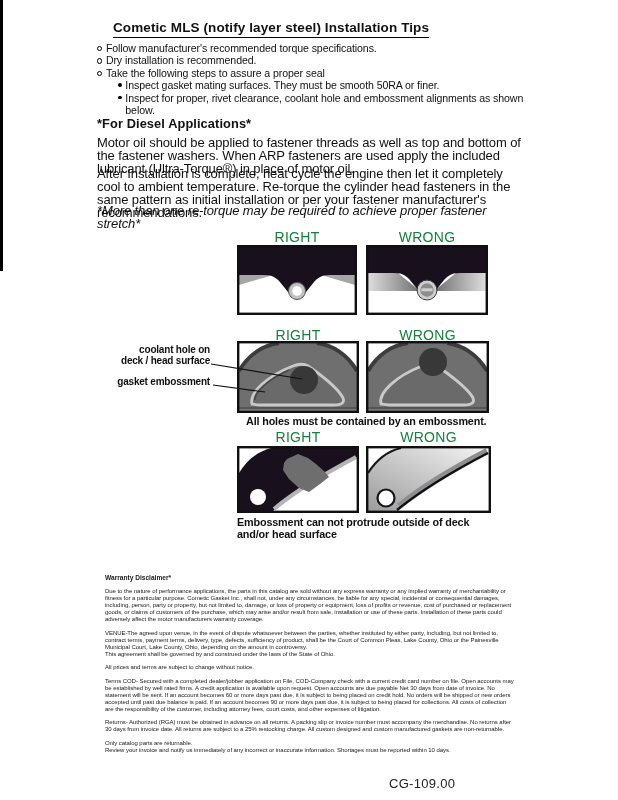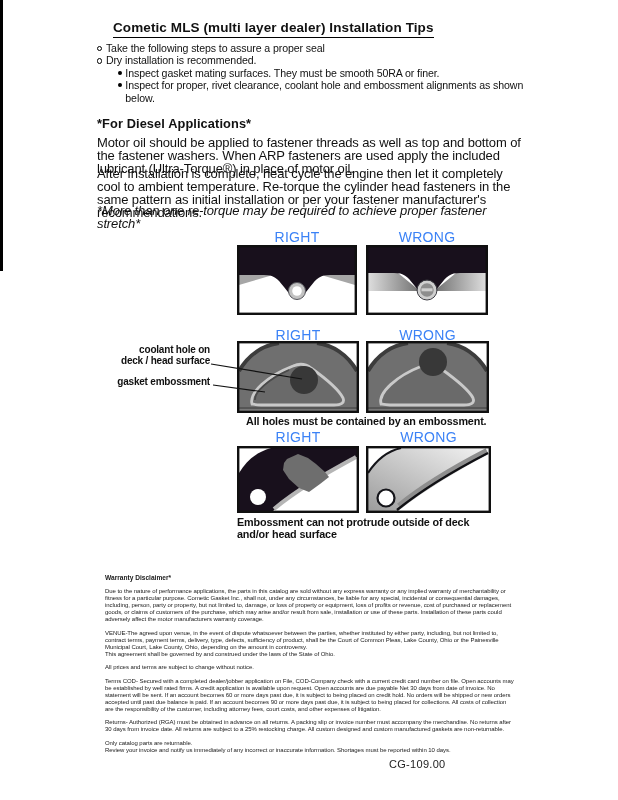--- a/index.html
+++ b/index.html
@@ -10,48 +10,52 @@
   .title{left:113px;top:20px;font-size:13.5px;font-weight:700;letter-spacing:.1px;
          border-bottom:1.6px solid #000;padding-bottom:2px;white-space:nowrap;}
   .bullets{left:97px;top:42px;width:450px;font-size:10.6px;line-height:12.4px;letter-spacing:-.1px;}
   .b-row{display:flex;align-items:flex-start;}
   .o-mark{flex:0 0 auto;width:3.4px;height:3.4px;border:1px solid #000;border-radius:50%;margin:3.8px 3.5px 0 0;}
   .f-mark{flex:0 0 auto;width:3.8px;height:3.8px;background:#000;border-radius:50%;margin:3.9px 3.5px 0 0;}
   .sub{margin-left:21px;}
   .h2{left:97px;top:116px;font-size:12.8px;font-weight:700;letter-spacing:.1px;}
   .para{left:97px;width:432px;font-size:13px;line-height:13.1px;letter-spacing:-.12px;}
   .para1{top:136px;} .para2{top:167px;} .note{top:204px;font-style:italic;}
-  .dlabel{top:229px;font-size:14px;text-align:center;letter-spacing:.3px;color:#3b82f6;white-space:nowrap;}
+  .dlabel{top:229px;font-size:14px;text-align:center;letter-spacing:.3px;color:#15803d;white-space:nowrap;}
   .caption{font-size:10.8px;font-weight:700;letter-spacing:-.15px;line-height:11.5px;}
   .ann{width:114px;left:96px;font-size:10px;font-weight:700;letter-spacing:-.2px;text-align:right;line-height:10.6px;white-space:nowrap;}
   .overlay{pointer-events:none;z-index:5;}
   svg.diag{display:block;}
   .fine{left:105px;top:574px;width:409px;font-size:6px;line-height:7px;color:#1a1a1a;letter-spacing:-.05px;}
   .fine h3{font-size:6.6px;margin:0 0 7px 0;letter-spacing:0;}
   .fine p{margin:0 0 6.5px 0;}
   .fine p.tight{margin-bottom:0;}
-  .pagenum{left:389px;top:758px;font-size:11px;letter-spacing:.3px;color:#222;}
+  .pagenum{left:389px;top:776px;font-size:13px;letter-spacing:.3px;color:#222;}
 </style>
 </head>
 <body>
 
 <div class="page">
 
   <div class="abs edge-bar"></div>
 
-  <div class="abs title">Cometic MLS (multi layer dealer) Installation Tips</div>
+  <div class="abs title">Cometic MLS (notify layer steel) Installation Tips</div>
 
   <div class="abs bullets">
     <div class="b-row">
       <span class="o-mark"></span>
-      <span>Take the following steps to assure a proper seal</span>
+      <span>Follow manufacturer's recommended torque specifications.</span>
     </div>
     <div class="b-row">
       <span class="o-mark"></span>
       <span>Dry installation is recommended.</span>
+    </div>
+    <div class="b-row">
+      <span class="o-mark"></span>
+      <span>Take the following steps to assure a proper seal</span>
     </div>
     <div class="b-row sub">
       <span class="f-mark"></span>
       <span>Inspect gasket mating surfaces.  They must be smooth 50RA or finer.</span>
     </div>
     <div class="b-row sub">
       <span class="f-mark"></span>
       <span>Inspect for proper, rivet clearance, coolant hole and embossment alignments as shown below.</span>
     </div>
   </div>

